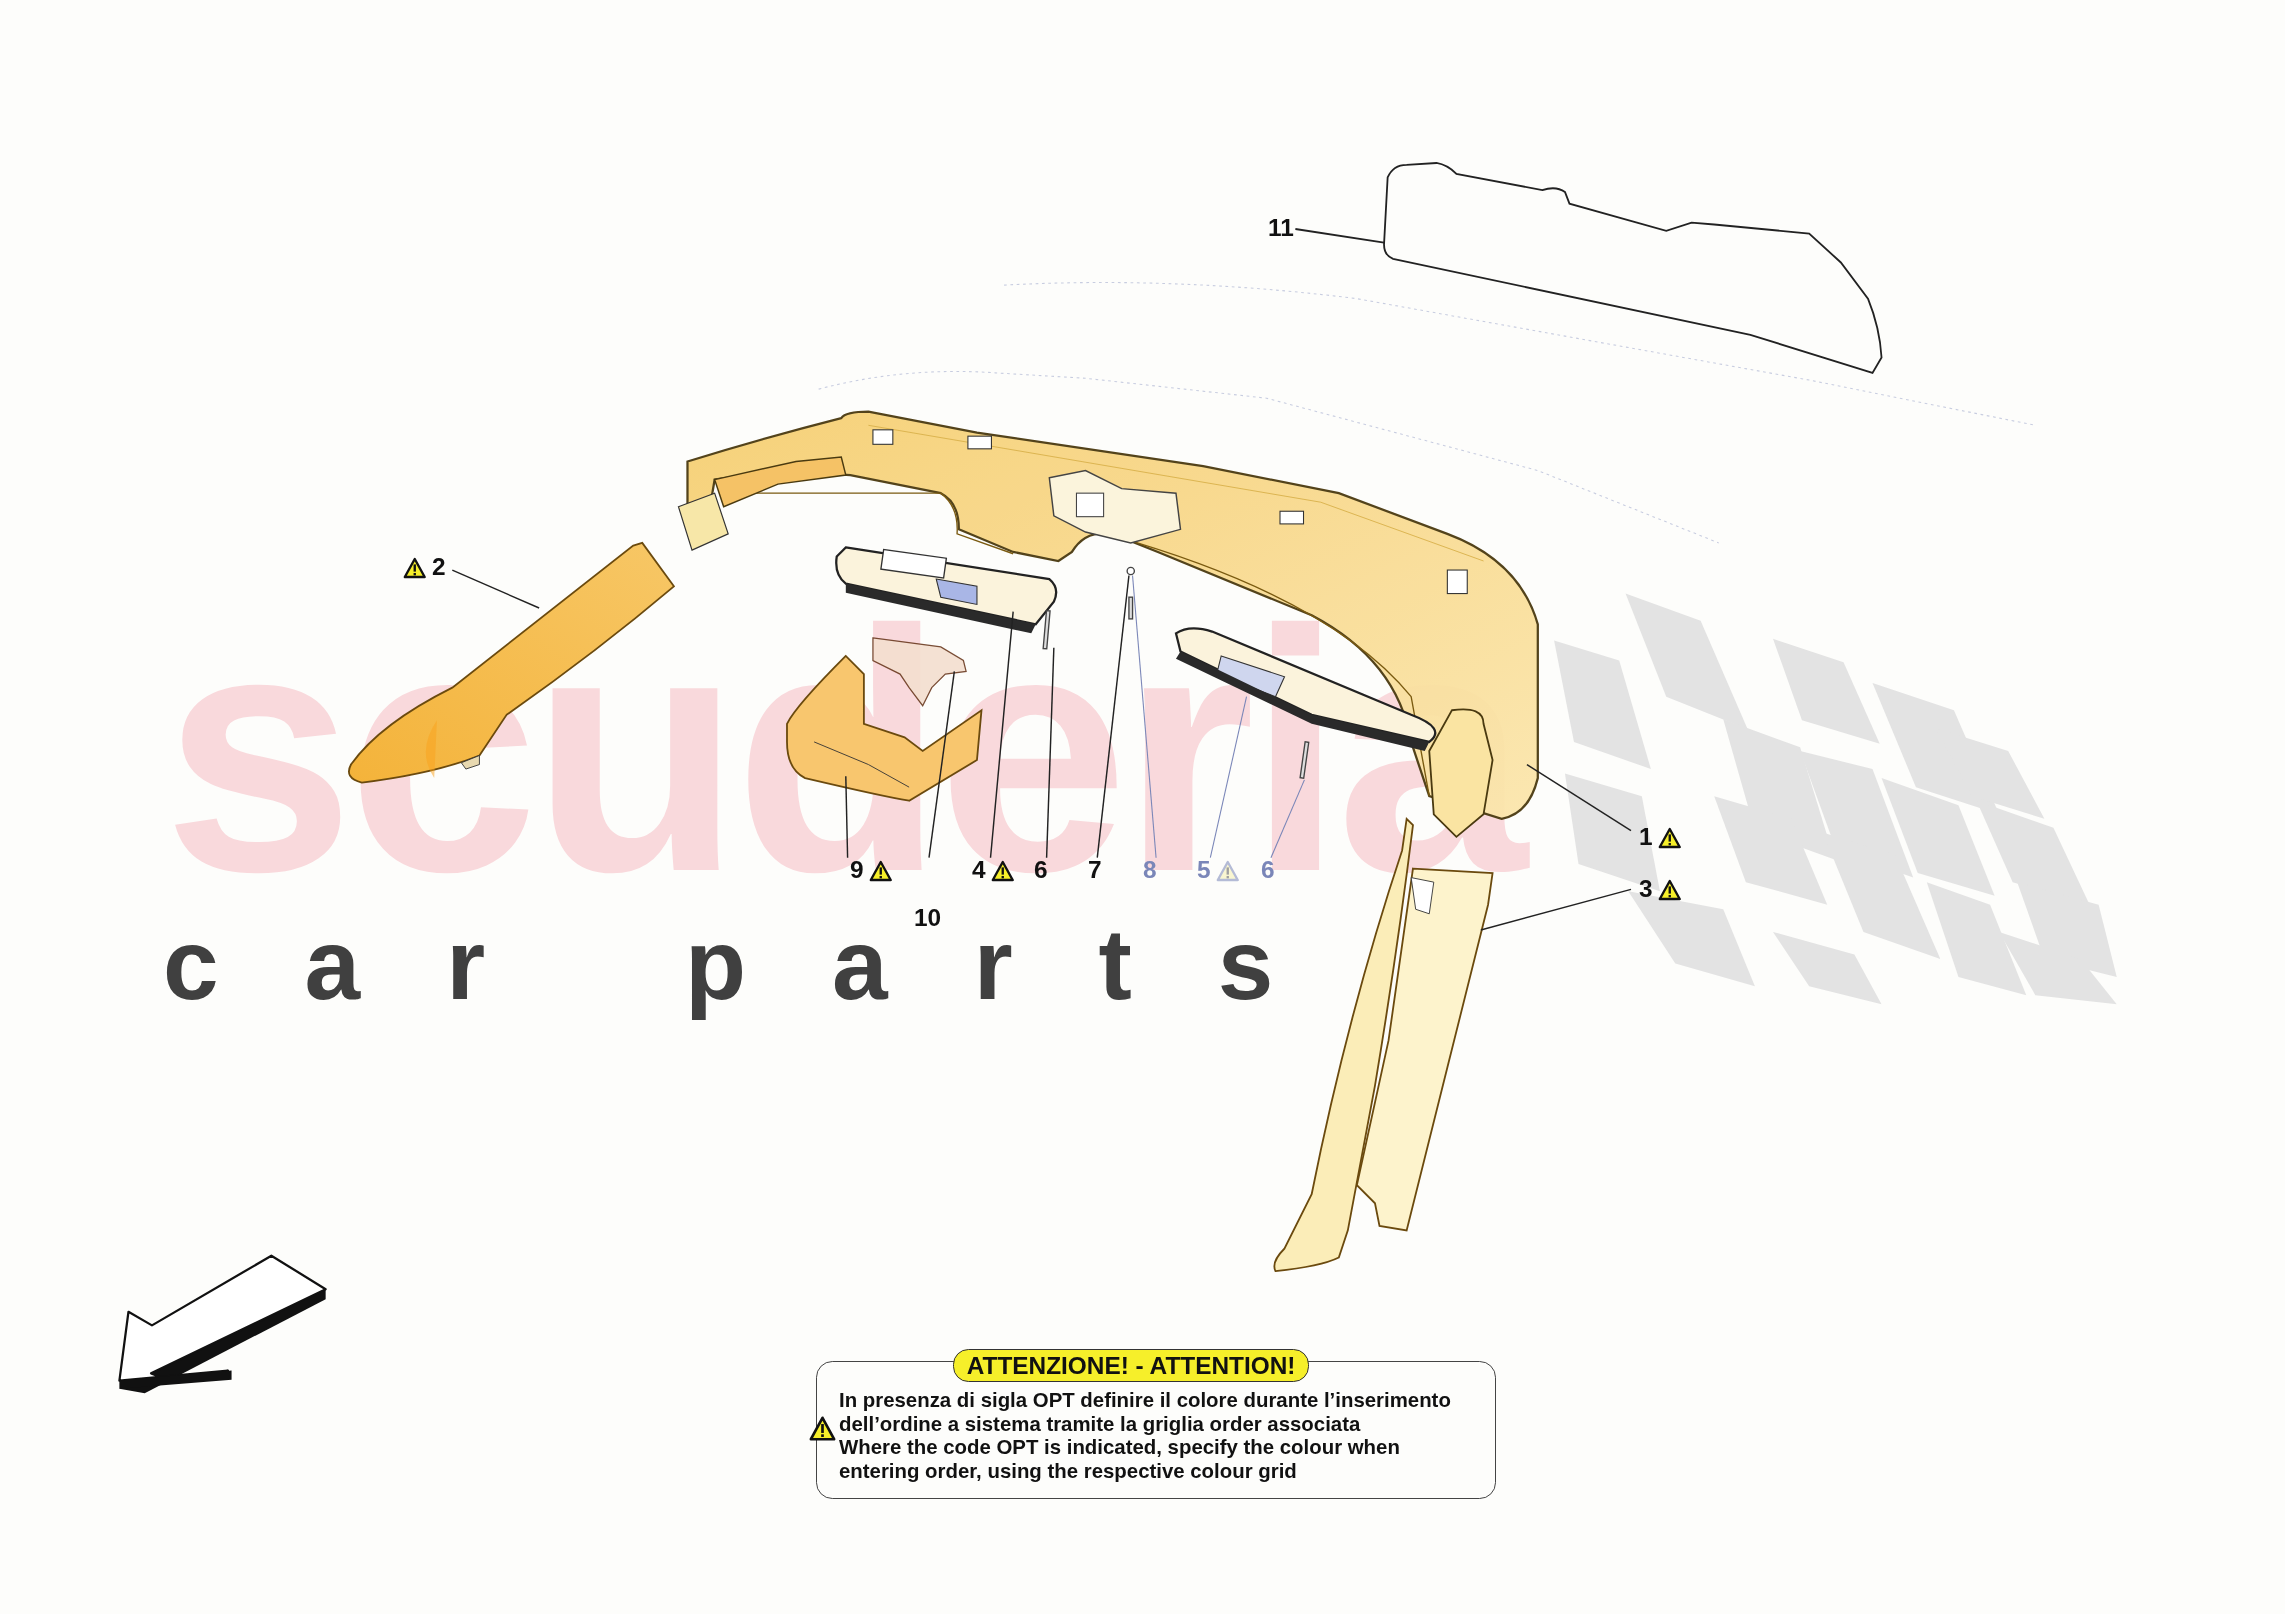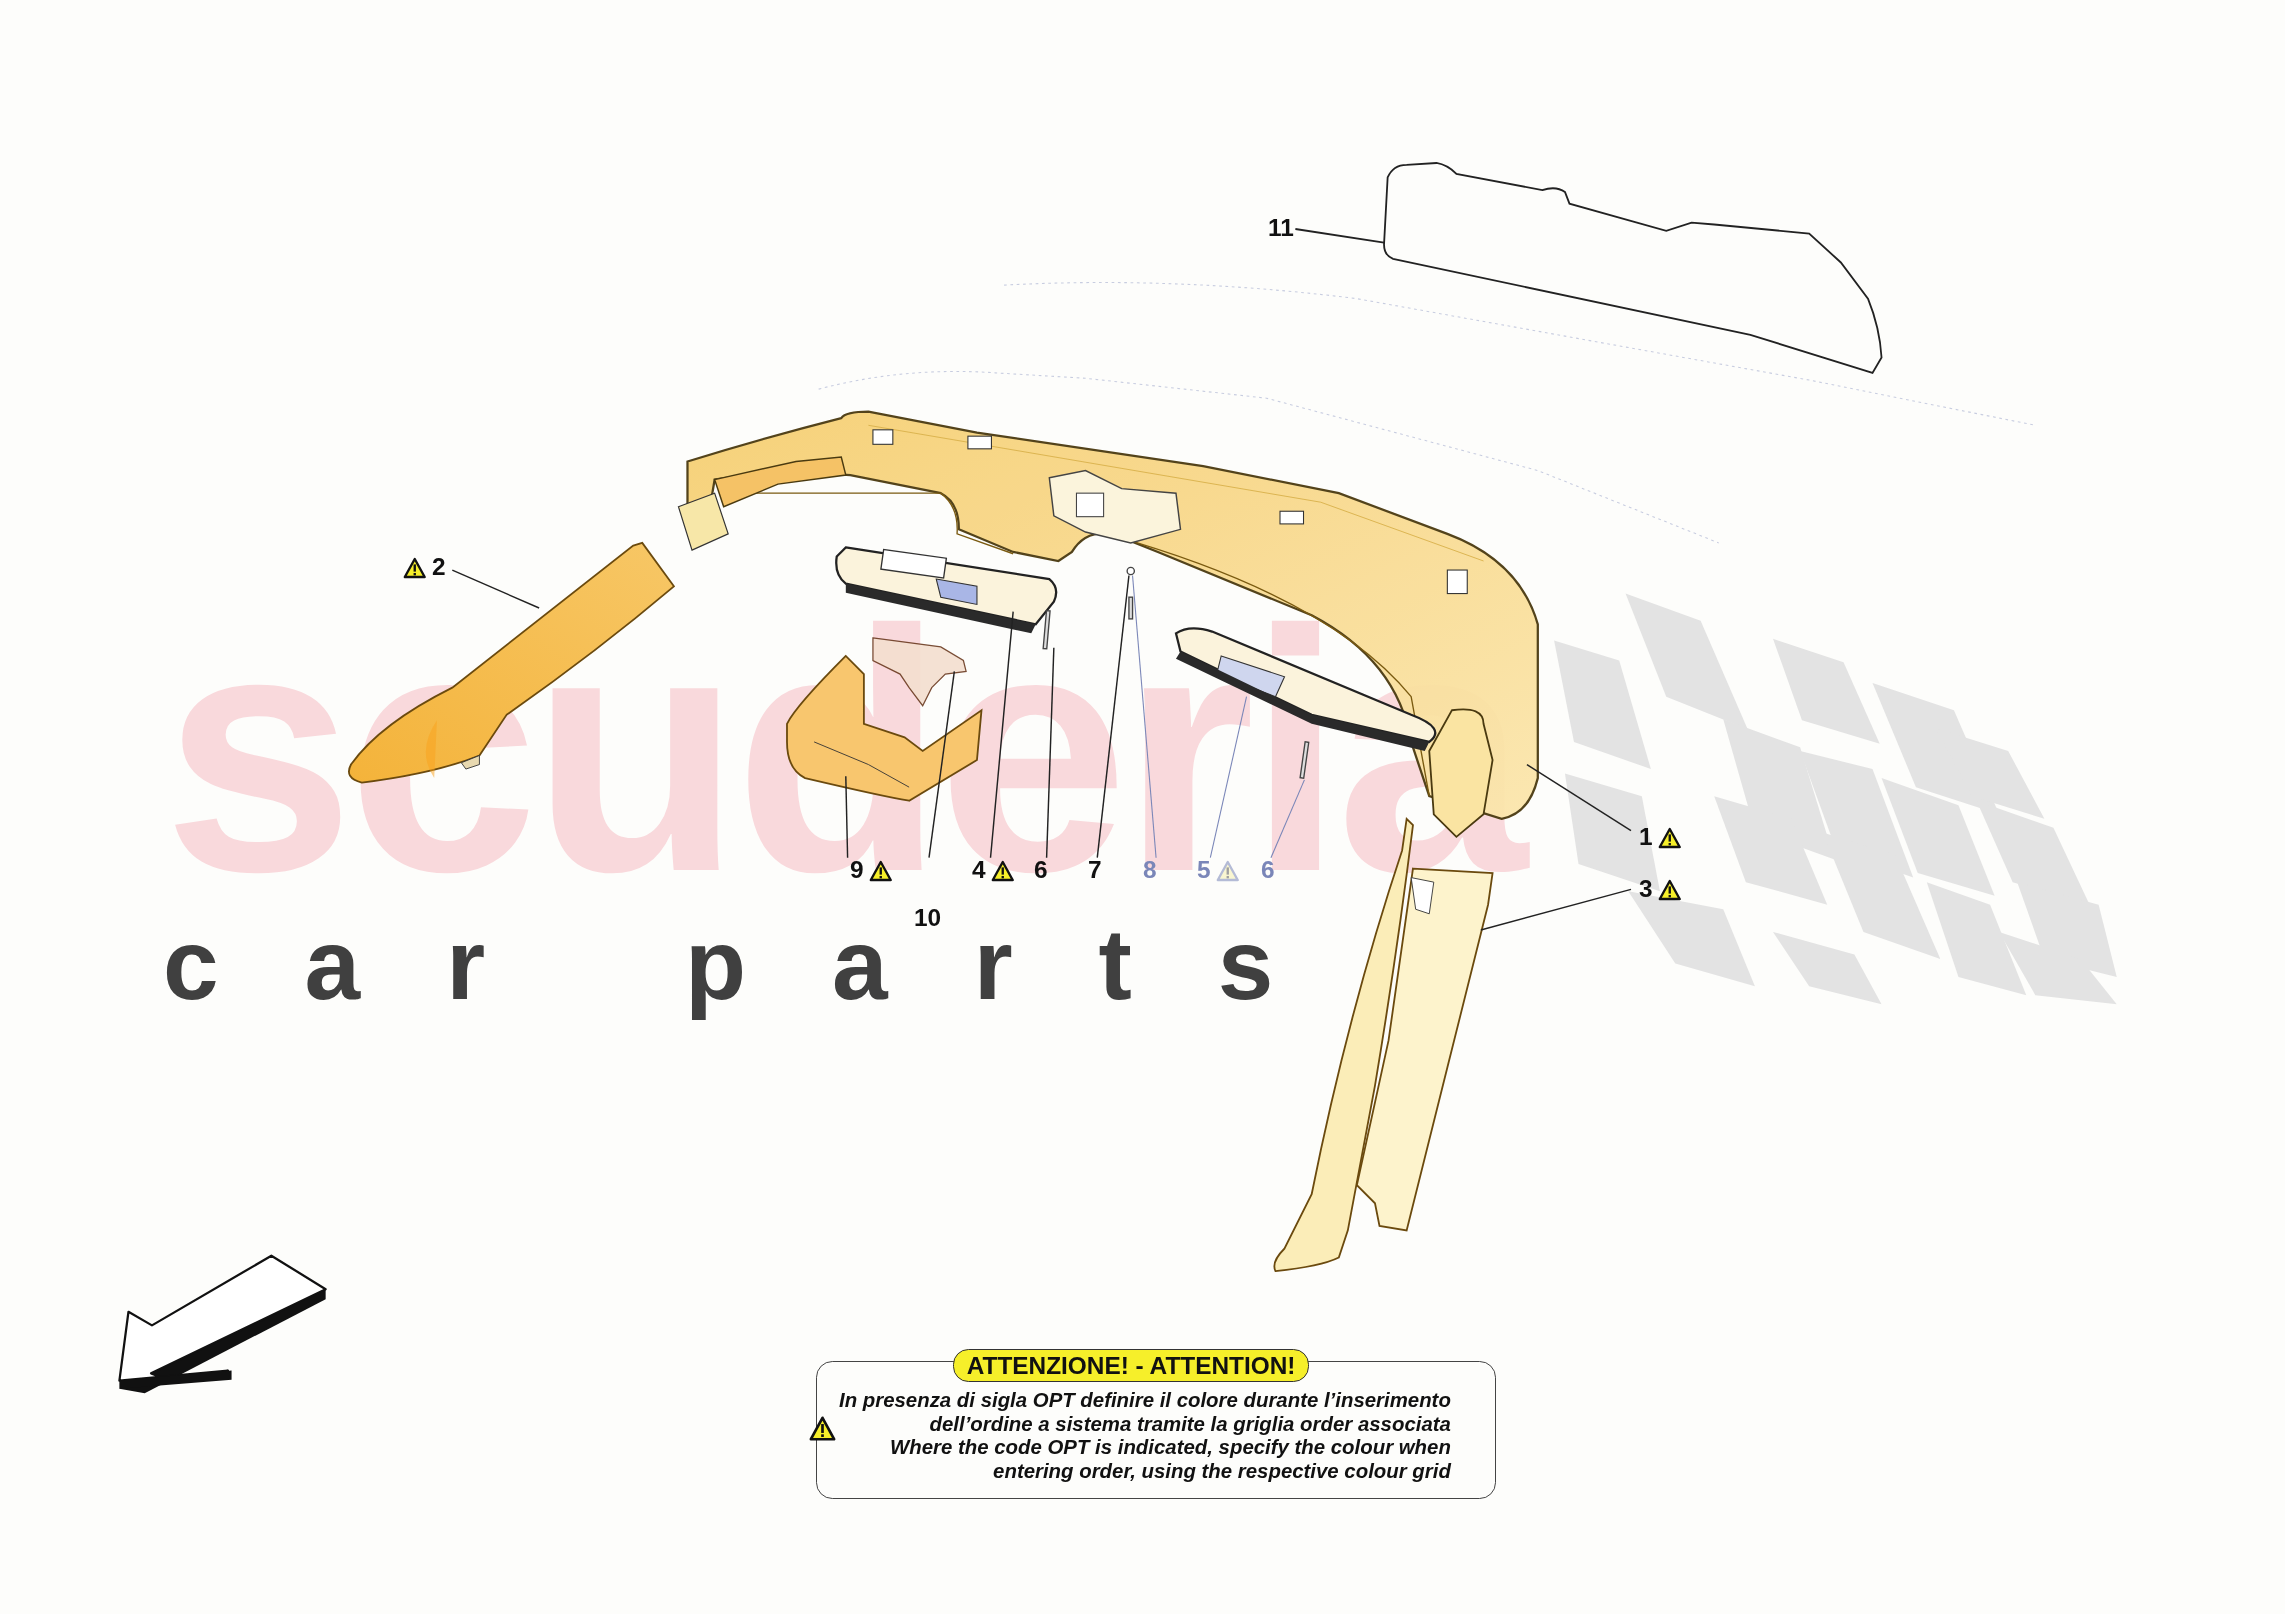--- a/index.html
+++ b/index.html
@@ -4,23 +4,23 @@
 <style>
   html, body { margin:0; padding:0; background:#fdfdfb; }
   body { width:2285px; height:1615px; position:relative; overflow:hidden; font-family:"Liberation Sans", sans-serif; }
   .layer { position:absolute; left:0; top:0; width:2285px; height:1615px; }
   .wm-text { position:absolute; font-family:"Liberation Sans", sans-serif; font-weight:bold; user-select:none; }
   .wm-scuderia { left:163px; top:579px; font-size:344px; color:#f9d9dc; letter-spacing:-7.2px; line-height:1; }
   .wm-carparts { left:163px; top:914px; font-size:100px; color:#404040; letter-spacing:86px; line-height:1; }
   .callout { position:absolute; font-family:"Liberation Sans", sans-serif; font-size:24.4px; font-weight:bold; color:#111; display:flex; align-items:flex-end; gap:5.4px; line-height:1; }
   .callout.faded { color:#7a86b8; }
   .warn { display:inline-block; width:23.5px; height:22px; }
-  .notice { position:absolute; left:816px; top:1361px; width:678px; height:136px; border:1.4px solid #444; border-radius:16.3px; background:#fdfdfb;text-align:right; }
+  .notice { position:absolute; left:816px; top:1361px; width:678px; height:136px; border:1.4px solid #444; border-radius:16.3px; background:#fdfdfb; }
   .notice-badge { position:absolute; left:136px; top:-12.7px; height:31px; padding:0 12.7px; background:#f6ef2a; border:1.4px solid #333; border-radius:15.4px; font-weight:bold; font-size:24.4px; color:#111; line-height:31px; white-space:nowrap; }
-  .notice-text { position:absolute; left:22px; top:27px; font-size:20.4px; font-weight:bold; color:#111; line-height:23.5px; white-space:nowrap;font-style:italic; }
+  .notice-text { position:absolute; left:22px; top:27px; font-size:20.4px; font-weight:bold; color:#111; line-height:23.5px; white-space:nowrap; }
   .notice-warn { position:absolute; left:-8.1px; top:54px; width:27px; height:25px; }
 </style>
 </head>
 <body>
 
 <svg class="layer" viewBox="0 0 2526 1785">
   <g fill="#e3e3e3">
     <polygon points="1797,656 1880,686 1932,806 1842,770"></polygon>
     <polygon points="1718,708 1790,730 1825,850 1740,820"></polygon>
     <polygon points="1905,795 1990,826 2028,950 1940,918"></polygon>

